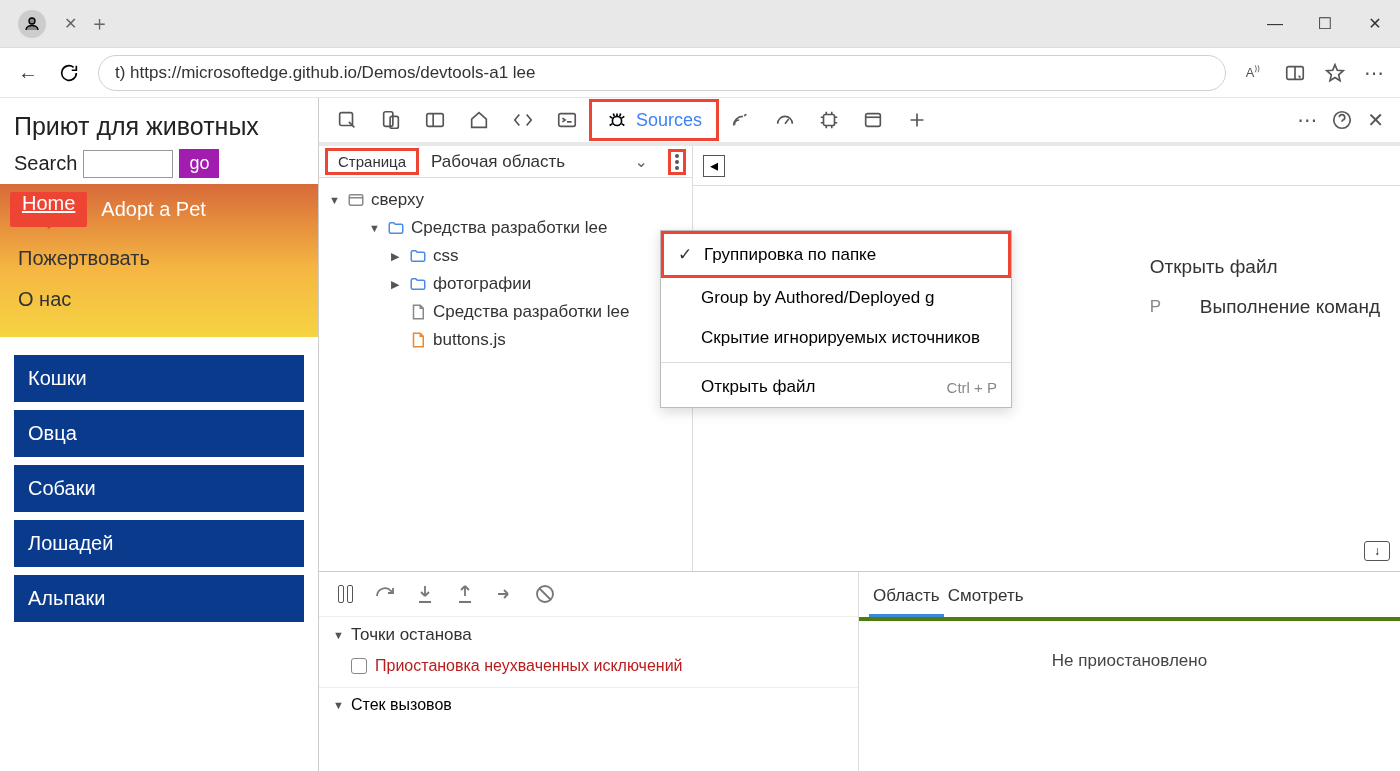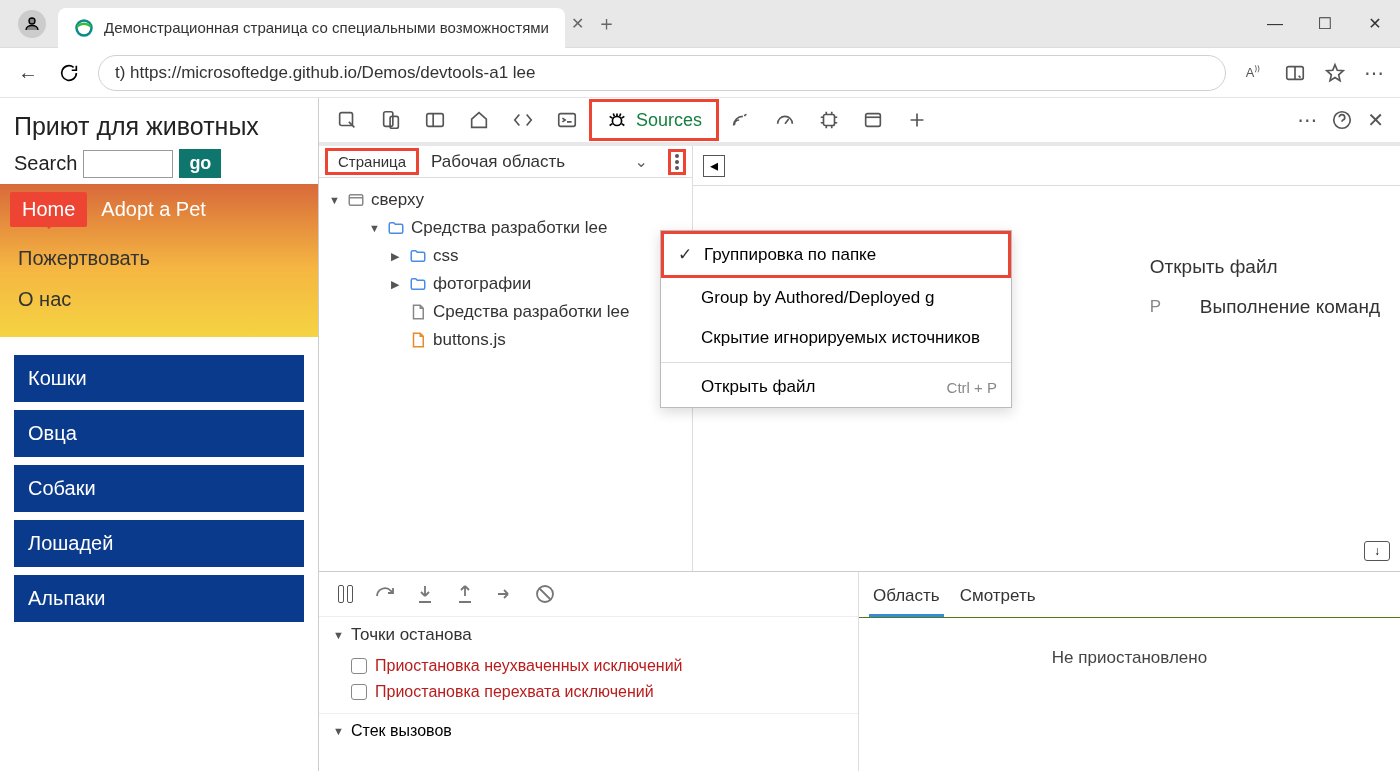--- a/index.html
+++ b/index.html
@@ -26,38 +26,38 @@
 .tool-icon { width: 22px; height: 22px; color: #555; }
 
 .main { flex: 1; display: flex; overflow: hidden; }
 
 .page-pane { width: 318px; background: #fff; overflow: hidden; position: relative; }
 .shelter-header { padding: 14px 14px 0 14px; }
 .shelter-title { font-size: 25px; color: #222; margin-bottom: 8px; font-weight: normal; }
 .search-row { display: flex; align-items: center; gap: 6px; }
 .search-label { font-size: 20px; color: #222; }
 .search-input { width: 90px; height: 28px; border: 1px solid #999; }
-.go-btn { background: #0f766e; color: #fff; border: none; padding: 4px 10px; font-size: 18px; font-weight: bold; }
+.go-btn { background: #a21caf; color: #fff; border: none; padding: 4px 10px; font-size: 18px; }
 .nav-strip { background: linear-gradient(180deg, #d86a3a 0%, #f5b642 55%, #f5d442 100%); padding: 0 0 20px 0; margin-top: 6px; }
 .nav-top { display: flex; gap: 10px; padding: 8px 10px; }
-.nav-home { background: #e43; color: #fff; padding: 6px 12px; font-size: 20px; border-radius: 2px; position: relative; }
+.nav-home { background: #e43; color: #fff; padding: 0 12px; font-size: 20px; border-radius: 2px; position: relative; text-decoration: underline; }
 .nav-home::after { content: ""; position: absolute; bottom: -10px; left: 50%; margin-left: -8px; border: 8px solid transparent; border-top-color: #e43; }
 .nav-adopt { color: #fff; padding: 6px 4px; font-size: 20px; }
 .nav-sub { padding: 12px 18px 6px 18px; font-size: 20px; color: #333; }
 .animal-list { padding: 18px 14px; display: flex; flex-direction: column; gap: 8px; }
 .animal-item { background: #0a3a8c; color: #fff; padding: 12px 14px; font-size: 20px; }
 
 .devtools { flex: 1; display: flex; flex-direction: column; border-left: 1px solid #ccc; background: #fff; }
 
 .dt-tabs { display: flex; align-items: center; height: 48px; border-bottom: 4px solid #e8e8e8; padding: 0 6px; gap: 0; position: relative; }
 .dt-tab-icon { width: 44px; height: 44px; display: flex; align-items: center; justify-content: center; color: #555; }
 .dt-tab-icon svg { width: 22px; height: 22px; }
 .dt-sources-tab { display: flex; align-items: center; gap: 8px; padding: 0 14px; height: 42px; border: 3px solid #e43; background: #fff; }
 .dt-sources-tab .bug { width: 22px; height: 22px; }
-.dt-sources-label { font-size: 18px; color: #15803d; }
+.dt-sources-label { font-size: 18px; color: #3b82f6; }
 .dt-tabs-right { margin-left: auto; display: flex; gap: 14px; align-items: center; padding-right: 10px; }
 
 .dt-body { flex: 1; display: flex; overflow: hidden; position: relative; }
 
 .dt-left { width: 374px; display: flex; flex-direction: column; border-right: 1px solid #ddd; }
 .dt-left-header { display: flex; align-items: center; height: 32px; border-bottom: 1px solid #ddd; padding: 0 6px; gap: 6px; }
 .page-tab-box { border: 3px solid #e43; padding: 2px 10px; font-size: 15px; color: #333; }
 .workspace-label { font-size: 17px; color: #333; padding-left: 6px; }
 .chev-down { margin-left: auto; color: #666; padding: 0 8px; }
 .more-vert-box { border: 3px solid #e43; padding: 2px 4px; margin-left: 6px; }
@@ -107,45 +107,38 @@
 .debug-btn { width: 24px; height: 24px; display: flex; align-items: center; justify-content: center; color: #777; }
 .pause-icon { display: flex; gap: 3px; }
 .pause-icon span { width: 6px; height: 18px; border: 1.5px solid #555; border-radius: 2px; }
 .breakpoints-section { padding: 8px 14px; }
 .section-header { display: flex; align-items: center; gap: 6px; font-size: 17px; color: #333; margin-bottom: 8px; }
 .bp-item { display: flex; align-items: center; gap: 8px; padding: 4px 0 4px 18px; font-size: 16px; color: #b91c1c; }
 .checkbox { width: 16px; height: 16px; border: 1.5px solid #888; border-radius: 3px; }
 .callstack-header { border-top: 1px solid #eee; padding: 8px 14px; display: flex; align-items: center; gap: 6px; }
 
 .dt-bottom-right { flex: 1; display: flex; flex-direction: column; }
-.scope-tabs { display: flex; border-bottom: 1px solid #4d7c0f; padding: 6px 10px 0 10px; gap: 12px; }
+.scope-tabs { display: flex; border-bottom: 4px solid #4d7c0f; padding: 6px 10px 0 10px; gap: 0; }
 .scope-tab { padding: 8px 4px; font-size: 17px; color: #333; }
 .scope-tab.active { border-bottom: 3px solid #3a8adb; }
 .not-paused { flex: 1; display: flex; align-items: flex-start; justify-content: center; padding-top: 30px; font-size: 17px; color: #444; }
 
 svg { fill: none; stroke: currentColor; stroke-width: 1.8; }
 </style>
 </head>
 <body>
 
 <div class="window">
 
   <div class="titlebar">
     <div class="avatar-circle">
       <svg viewBox="0 0 24 24">
           <circle cx="12" cy="8" r="4"></circle>
           <path d="M4 20c0-4 4-6 8-6s8 2 8 6"></path>
         </svg>
-    </div>
-    <div class="tab">
-      <svg class="edge-icon" viewBox="0 0 24 24">
-          <circle cx="12" cy="12" r="9" stroke="#0d8a8a" fill="none" stroke-width="3"></circle>
-          <path d="M4 10 Q12 4 20 10" stroke="#3aba3a" stroke-width="3" fill="none"></path>
-        </svg>
-      <span class="tab-title">Демонстрационная страница со специальными возможностями</span>
     </div>
     <span class="tab-close">✕</span>
     <span class="tab-add">＋</span>
     <div class="win-controls">
       <div class="win-btn">—</div>
       <div class="win-btn">☐</div>
       <div class="win-btn">✕</div>
     </div>
   </div>
 
@@ -401,24 +394,20 @@
           </div>
           <div class="breakpoints-section">
             <div class="section-header">
               <span class="tri tri-down"></span>
               <span>Точки останова</span>
             </div>
             <div class="bp-item">
               <span class="checkbox"></span>
               <span>Приостановка неухваченных исключений</span>
             </div>
-            <div class="bp-item">
-              <span class="checkbox"></span>
-              <span>Приостановка перехвата исключений</span>
-            </div>
           </div>
           <div class="callstack-header">
             <span class="tri tri-down"></span>
             <span>Стек вызовов</span>
           </div>
         </div>
         <div class="dt-bottom-right">
           <div class="scope-tabs">
             <div class="scope-tab active">Область</div>
             <div class="scope-tab">Смотреть</div>

